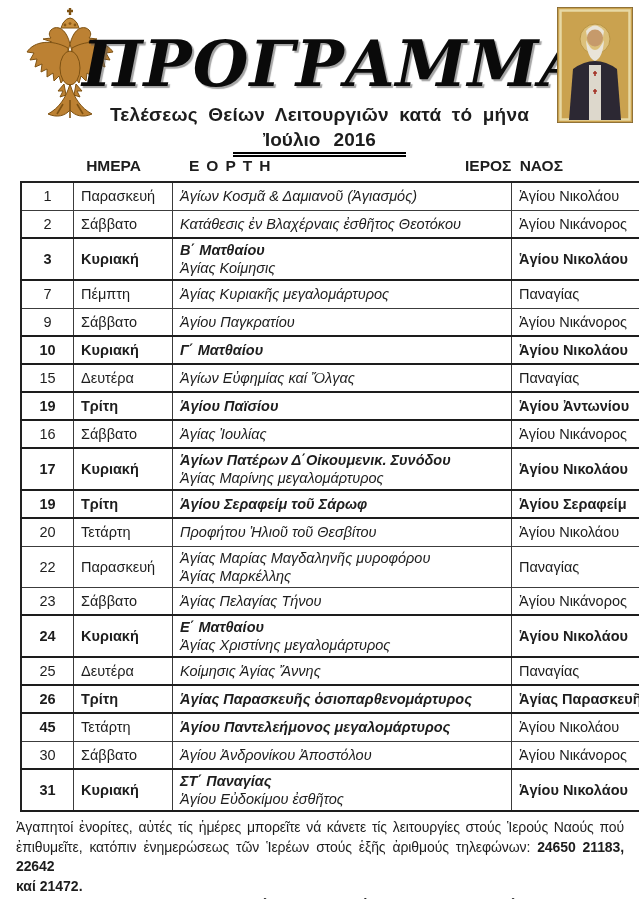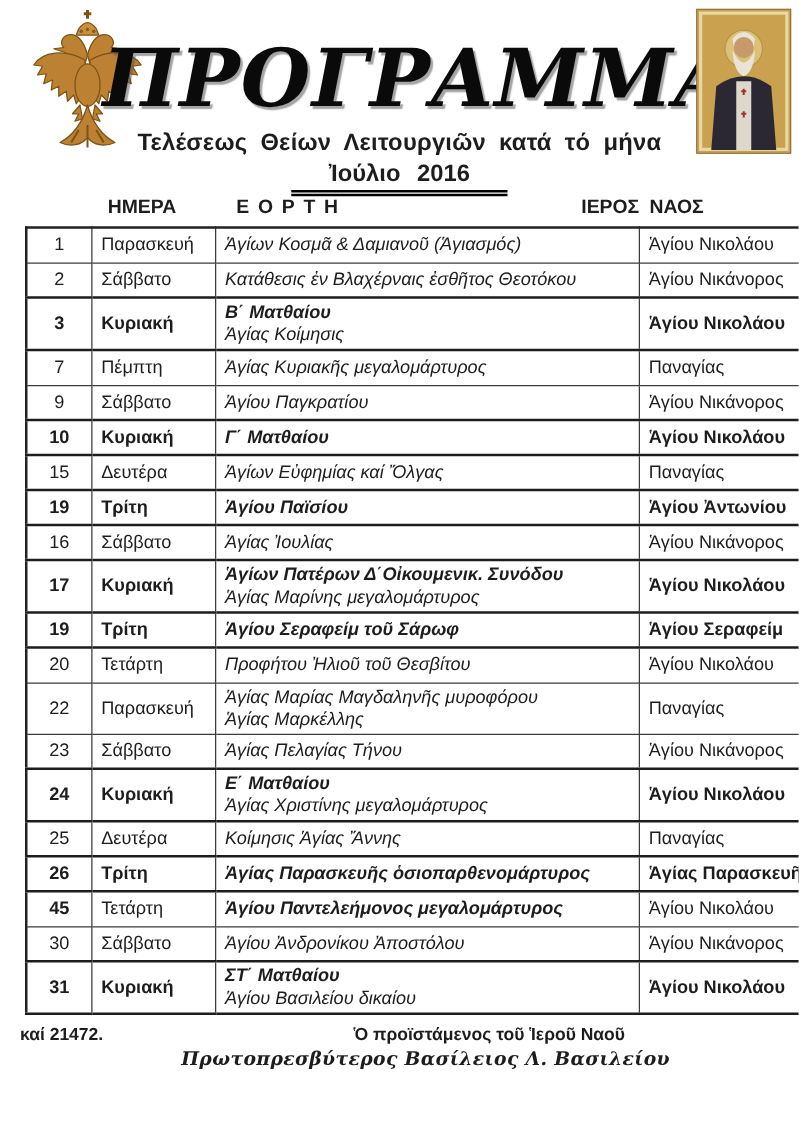--- a/index.html
+++ b/index.html
@@ -269,31 +269,34 @@
           <td class="c-day">Σάββατο</td>
           <td class="c-feast">
             <div>Ἁγίου Ἀνδρονίκου  Ἀποστόλου</div>
           </td>
           <td class="c-church">Ἁγίου Νικάνορος</td>
         </tr>
         <tr class="emph">
           <td class="c-num b">31</td>
           <td class="c-day b">Κυριακή</td>
           <td class="c-feast">
-            <div class="b">ΣΤ΄ Ματθαίου</div>
-            <div>Ἁγίου Βασιλείου  δικαίου</div>
+            <div class="b">ΣΤ΄ Παναγίας</div>
+            <div>Ἁγίου Εὐδοκίμου  ἐσθῆτος</div>
           </td>
           <td class="c-church b">Ἁγίου Νικολάου</td>
         </tr>
       </tbody>
   </table>
 
   <div class="footer">
+    <div class="footer-note">
+      <span>Ἀγαπητοί ἐνορίτες, αὐτές τίς ἡμέρες μπορεῖτε νά κάνετε τίς λειτουργίες στούς Ἱερούς Ναούς πού ἐπιθυμεῖτε, κατόπιν ἐνημερώσεως τῶν Ἱερέων στούς ἑξῆς ἀριθμούς τηλεφώνων:</span>
+      <span class="b">24650 21183, 22642</span>
+    </div>
     <div class="footer-line3">
       <span class="phones-cont">καί 21472.</span>
-      <span class="signoff-title">Ὁ προϊστάμενος τοῦ Ἱεροῦ Ναοῦ</span>
     </div>
     <div class="signoff-name-wrap">
       <span class="signoff-name">Πρωτοπρεσβύτερος Βασίλειος Λ. Βασιλείου</span>
     </div>
   </div>
 
 </div>
 
 </body></html>

